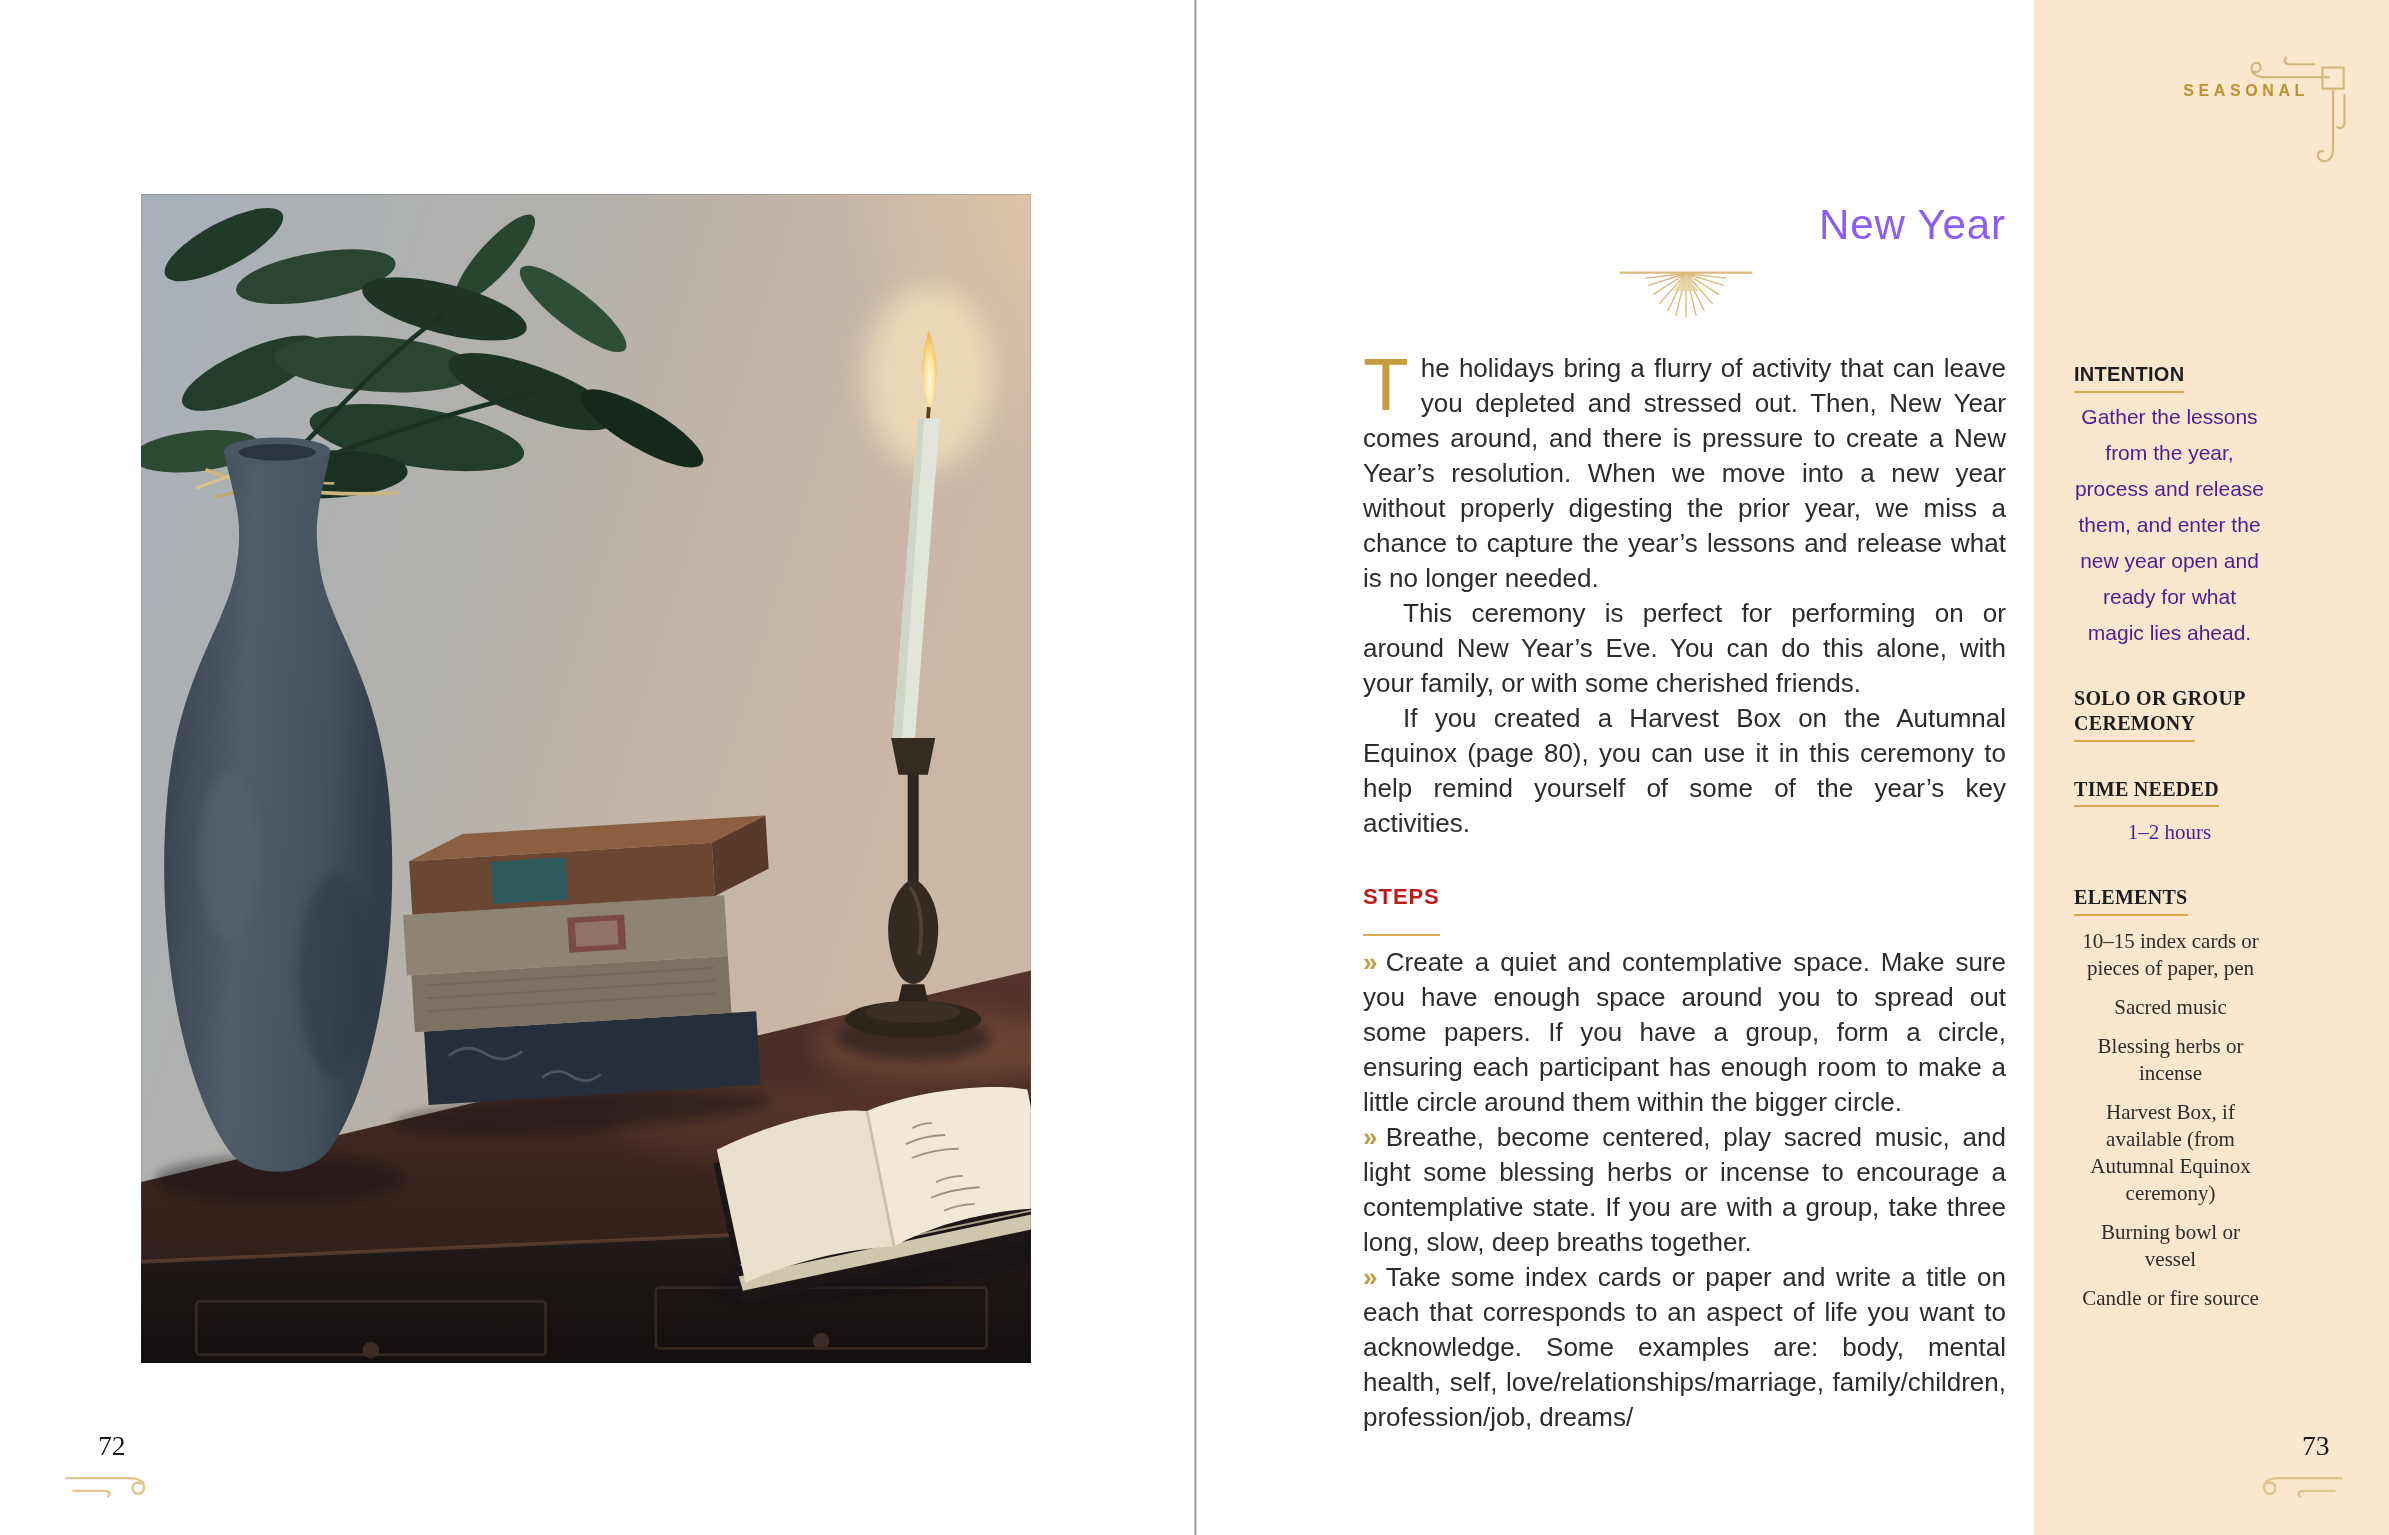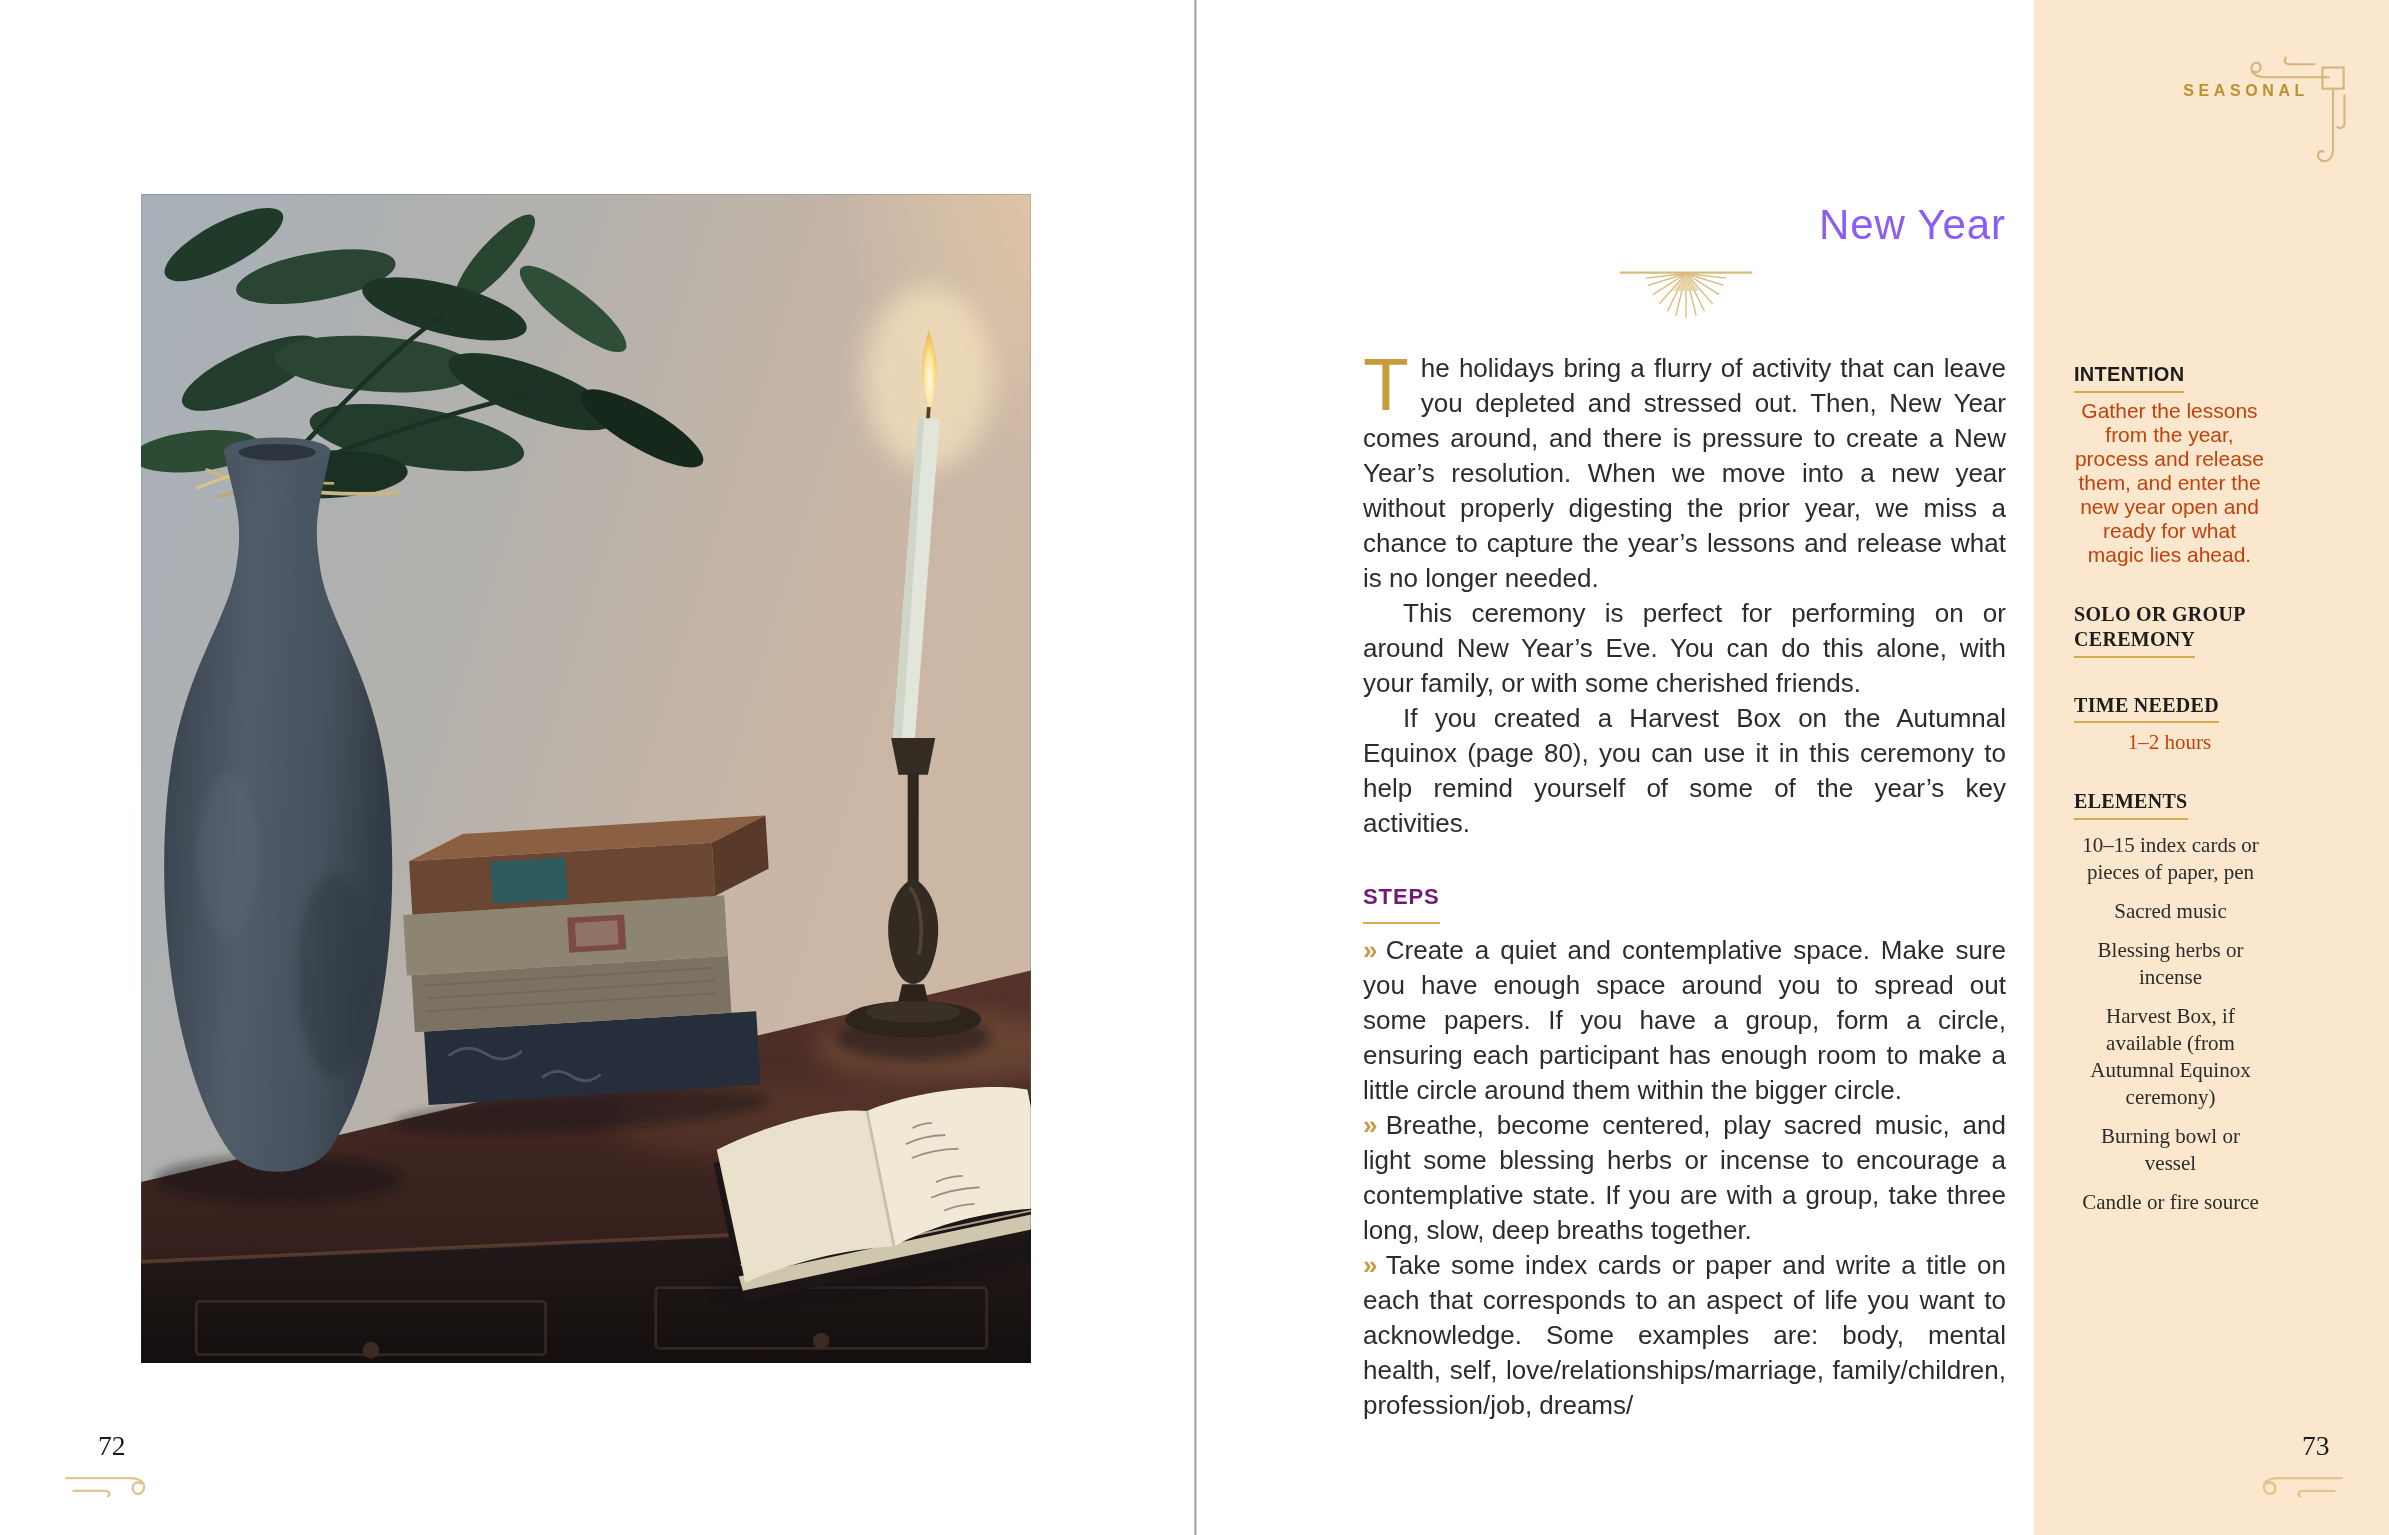--- a/index.html
+++ b/index.html
@@ -24,34 +24,34 @@
          font-size:42px;letter-spacing:0.9px;color:#8b5cf6;font-weight:400;}
   .sunburst{position:absolute;left:1616px;top:267px;width:140px;height:59px;}
 
   .bodycol{position:absolute;left:1363px;top:351px;width:643px;font-size:26px;line-height:35px;
            text-align:justify;color:#2e2c2a;}
   .bodycol p{margin:0;}
   .dropcap{float:left;font-size:75px;line-height:57px;padding:4.6px 12px 0 0;color:#c79c3c;}
   .ind{text-indent:40px;}
   .steps-head{margin-top:37px;margin-bottom:9.2px;}
   .steps-head span{display:inline-block;font-size:22px;font-weight:bold;letter-spacing:0.9px;
-                   color:#701a75;border-bottom:2.8px solid #dcaa4e;padding-bottom:8px;}
+                   color:#b91c1c;border-bottom:2.8px solid #dcaa4e;padding-bottom:20px;}
   .step{margin-top:15.6px;}
   .step .marker{color:#bf9e44;margin-right:8.3px;font-weight:bold;}
 
   
   .sidebar{position:absolute;left:2034px;top:0;width:356px;height:1536px;background:#fae7cd;}
   .seasonal{position:absolute;top:82px;right:81px;font-size:16px;font-weight:bold;
             letter-spacing:4.6px;color:#b9922f;}
   .corner-orn{position:absolute;right:39px;top:48px;width:110px;height:140px;}
   .sections{position:absolute;left:40px;top:362px;width:285px;}
   .sections h3{margin:0;font-size:20px;font-weight:bold;color:#1d1d1d;line-height:25px;letter-spacing:0.3px;}
   .sections h3 span{display:table;}
   .sections h3 span:last-child{border-bottom:2.8px solid #dcaa4e;padding-bottom:3.7px;}
-  .sections .sbody{margin:6.4px 0 0 0;font-size:21px;line-height:24px;width:191px;color:#c2410c;}
+  .sections .sbody{margin:6.4px 0 0 0;font-size:21px;line-height:36px;width:191px;color:#4c1d95;}
   .sec{margin-top:0;text-align:center;}
   .sec+.sec{margin-top:35px;font-family:Liberation Serif, serif;}
   .el{font-size:21px;line-height:27px;width:193px;margin-top:12px;color:#2e2c2a;}
 </style>
 </head>
 <body>
 
 <div class="spread">
 
   <div class="photo">

